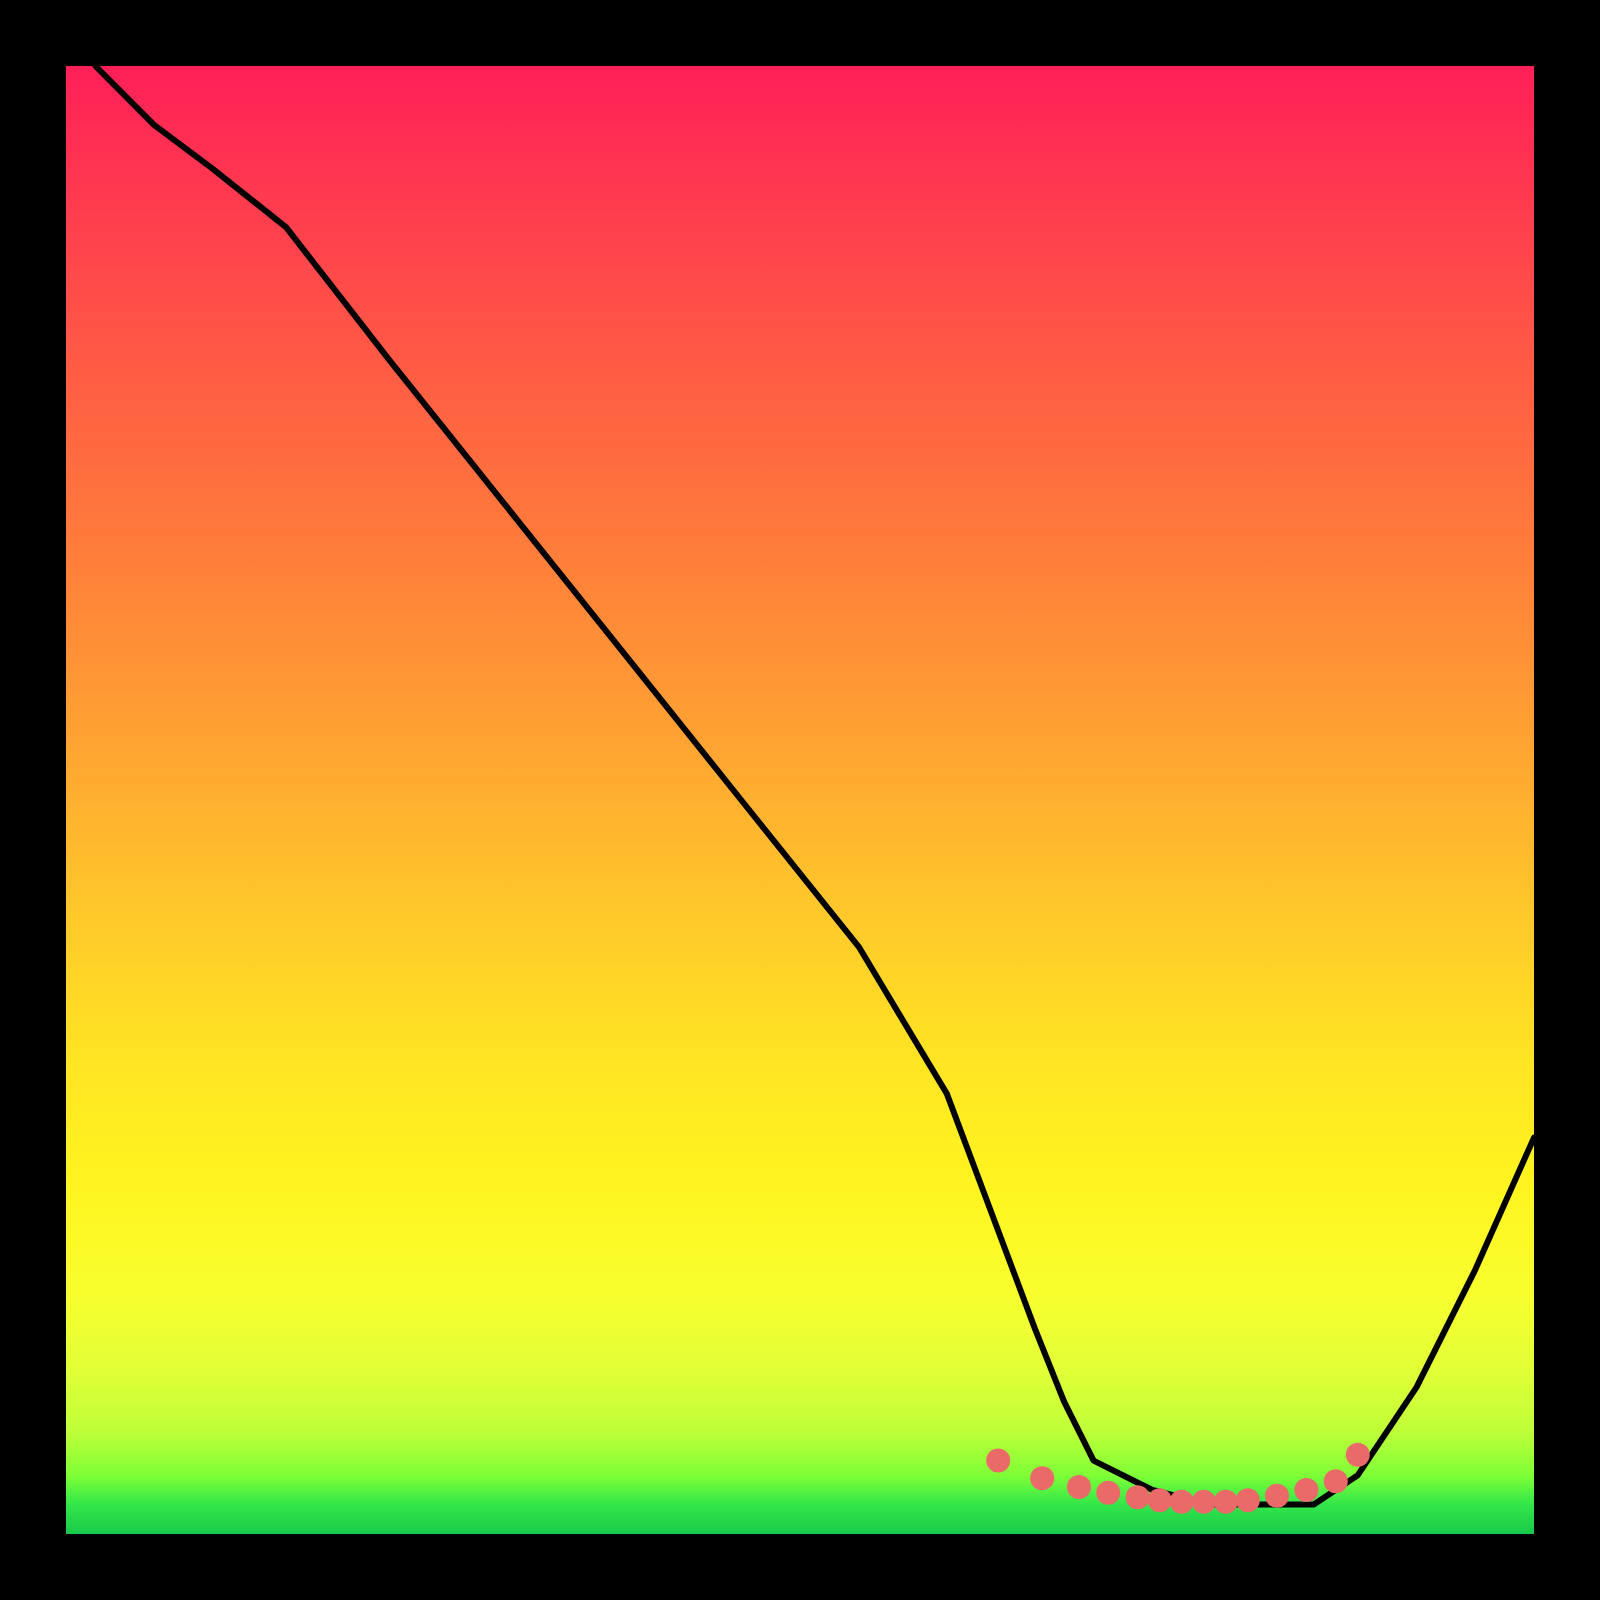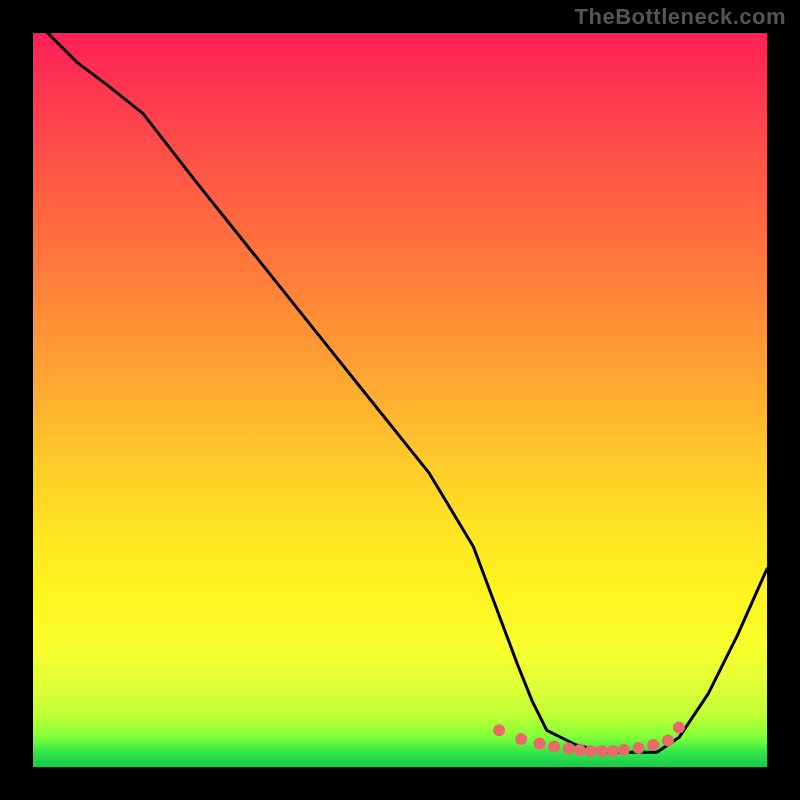--- a/index.html
+++ b/index.html
@@ -57,21 +57,20 @@
     left: 0;
     top: 0;
     width: 734px;
     height: 734px;
   }
 </style>
 </head>
 <body>
 
 <div class="stage">
-  <div class="watermark">TheBottleneck.com</div>
   <div class="plot">
     <svg viewBox="0 0 734 734">
       <g>
         <path id="curve-path" fill="none" stroke="#000" stroke-width="3" stroke-linecap="round" stroke-linejoin="round" d="M14.7 0.0 L44.0 29.4 L73.4 51.4 L110.1 80.7 L161.5 146.8 L220.2 220.2 L278.9 293.6 L337.6 367.0 L396.4 440.4 L440.4 513.8 L462.4 572.5 L484.4 631.2 L499.1 667.9 L513.8 697.3 L543.2 712.0 L572.5 719.3 L601.9 719.3 L623.9 719.3 L645.9 704.6 L675.3 660.6 L704.6 601.9 L734.0 535.8"></path>
       </g>
       <g id="markers-group">
           <circle cx="466.1" cy="697.3" r="6" fill="#ea6a6a"></circle>
           <circle cx="488.1" cy="706.1" r="6" fill="#ea6a6a"></circle>
           <circle cx="506.5" cy="710.5" r="6" fill="#ea6a6a"></circle>
           <circle cx="521.1" cy="713.4" r="6" fill="#ea6a6a"></circle>

